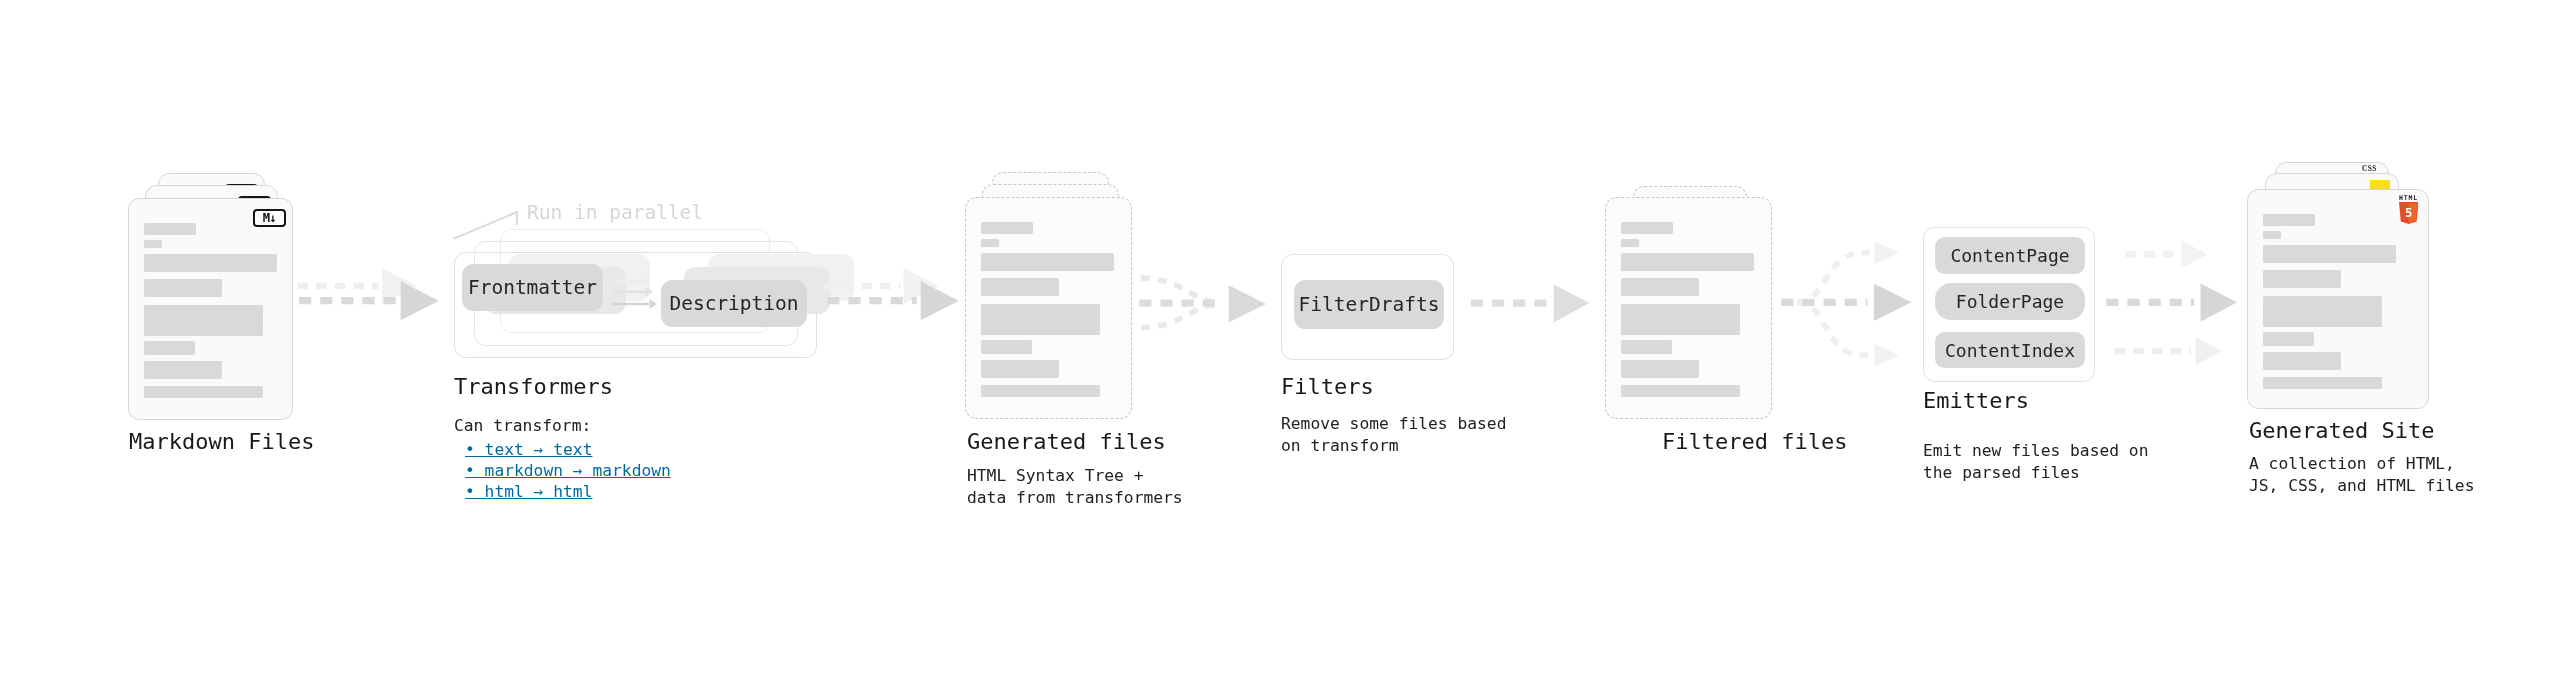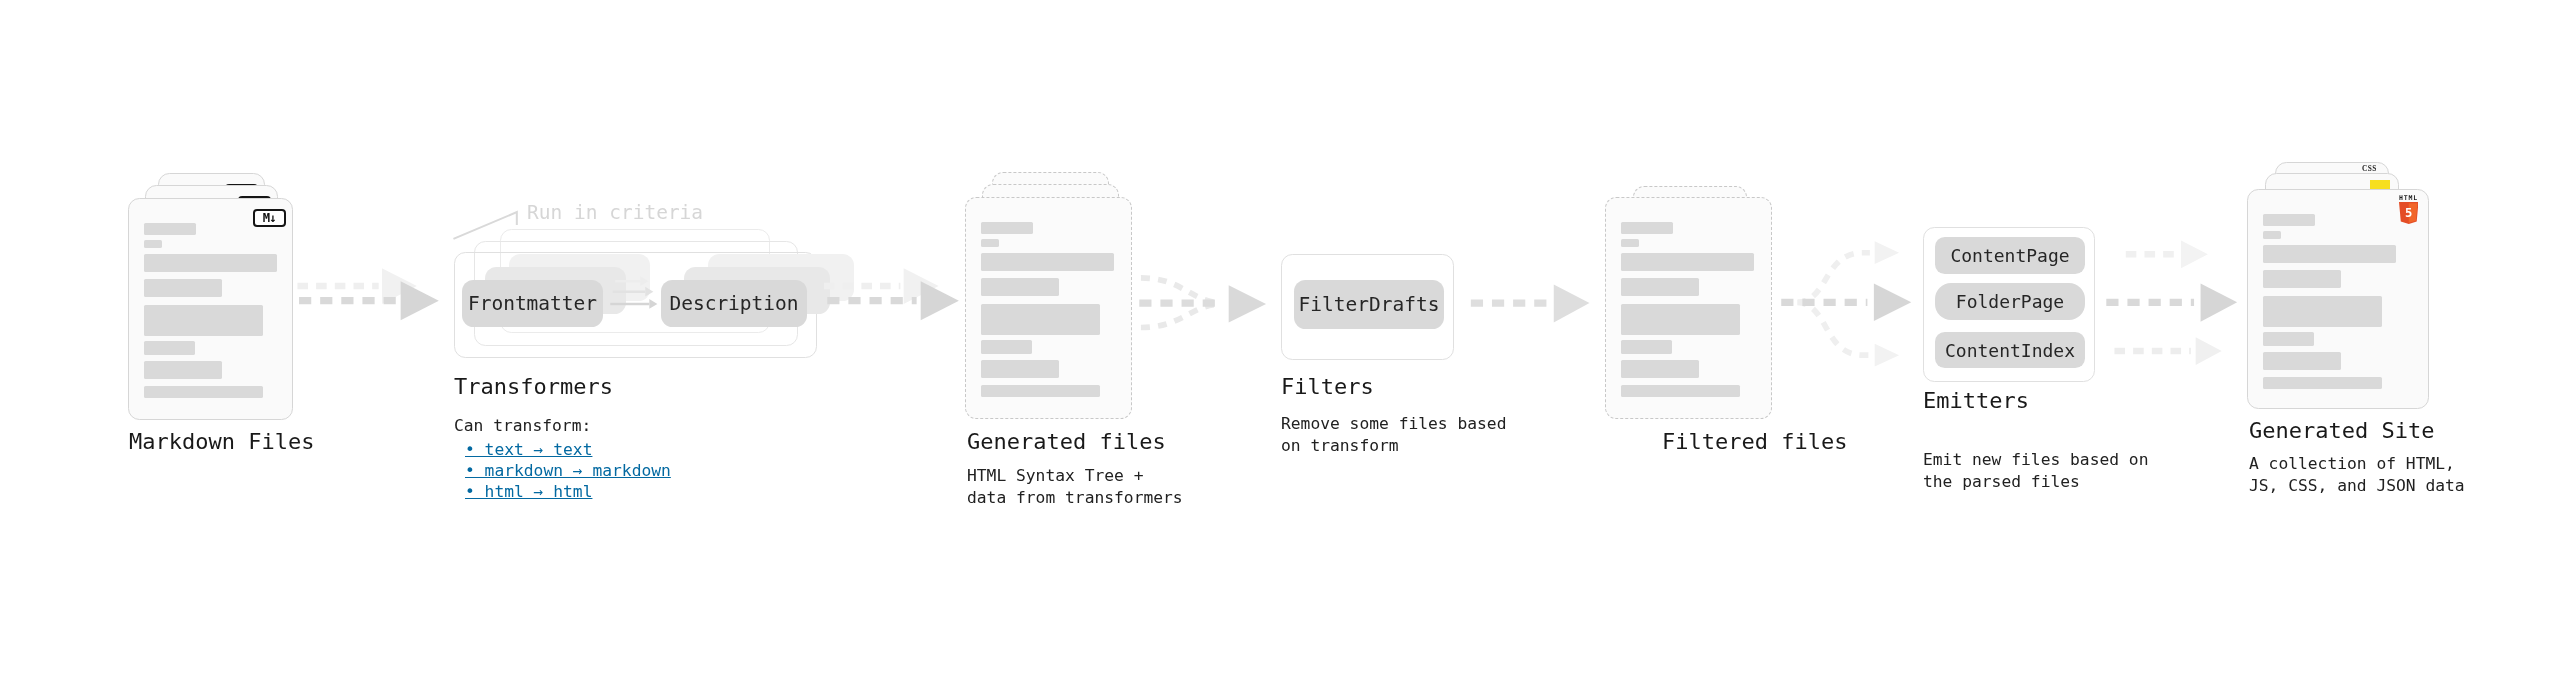--- a/index.html
+++ b/index.html
@@ -88,27 +88,27 @@
     <div class="title" style="left:129px;top:430px;">Markdown Files</div>
   </div>
 
   <div>
     <div class="frame back" style="left:500px;top:229px;width:270px;height:104px;"></div>
     <div class="frame mid" style="left:474px;top:241px;width:324px;height:105px;"></div>
     <div class="frame" style="left:454px;top:252px;width:363px;height:106px;"></div>
 
     <div class="pill ghost2" style="left:509px;top:254px;width:141px;height:47px;"></div>
     <div class="pill ghost1" style="left:485px;top:267px;width:141px;height:47px;"></div>
-    <div class="pill" style="left:462px;top:280px;width:141px;height:47px;">Frontmatter</div>
+    <div class="pill" style="left:462px;top:264px;width:141px;height:47px;">Frontmatter</div>
 
     <div class="pill ghost2" style="left:708px;top:254px;width:146px;height:47px;"></div>
     <div class="pill ghost1" style="left:684px;top:267px;width:146px;height:47px;"></div>
     <div class="pill" style="left:661px;top:280px;width:146px;height:47px;">Description</div>
 
-    <div class="annotation" style="left:527px;top:203px;">Run in criteria</div>
+    <div class="annotation" style="left:527px;top:203px;">Run in parallel</div>
 
     <div class="title" style="left:454px;top:375px;">Transformers</div>
     <div class="note-head" style="left:454px;top:415px;">Can transform:</div>
     <div class="bullets" style="left:465px;top:439px;">
       <div>• text → text</div>
       <div>• markdown → markdown</div>
       <div>• html → html</div>
     </div>
   </div>
 
@@ -160,21 +160,21 @@
     </div>
     <div class="title" style="left:1662px;top:430px;">Filtered files</div>
   </div>
 
   <div>
     <div class="box" style="left:1923px;top:227px;width:172px;height:155px;"></div>
     <div class="emitter-pill" style="left:1935px;top:237px;height:37px;">ContentPage</div>
     <div class="emitter-pill" style="left:1935px;top:283px;height:37px;border-radius:16px;">FolderPage</div>
     <div class="emitter-pill" style="left:1935px;top:332px;height:36px;">ContentIndex</div>
     <div class="title" style="left:1923px;top:389px;">Emitters</div>
-    <div class="sub" style="left:1923px;top:449px;">
+    <div class="sub" style="left:1923px;top:440px;">
       <div>Emit new files based on</div>
       <div>the parsed files</div>
     </div>
   </div>
 
   <div>
     <div class="file-card" style="left:2275px;top:162px;width:114px;height:163px;">
       <div class="css-badge">
         <div class="t">CSS</div>
         <div class="bar-blue"></div>
@@ -199,21 +199,21 @@
         <div class="bar b4"></div>
         <div class="bar b5"></div>
         <div class="bar b6"></div>
         <div class="bar b7"></div>
         <div class="bar b8"></div>
       </div>
     </div>
     <div class="title" style="left:2249px;top:419px;">Generated Site</div>
     <div class="sub" style="left:2249px;top:453px;">
       <div>A collection of HTML,</div>
-      <div>JS, CSS, and JSON data</div>
+      <div>JS, CSS, and HTML files</div>
     </div>
   </div>
 
   <svg class="arrows" width="2576" height="681" viewBox="0 0 3170 838">
 
     <polyline points="558,294 636,261 636,277" fill="none" stroke="#d9d9d9" stroke-width="2.5"></polyline>
 
     <g>
       <line x1="757" y1="346" x2="788" y2="346" stroke="#ededed" stroke-width="3"></line>
       <polygon points="788,340 788,352 798,346" fill="#ededed"></polygon>

